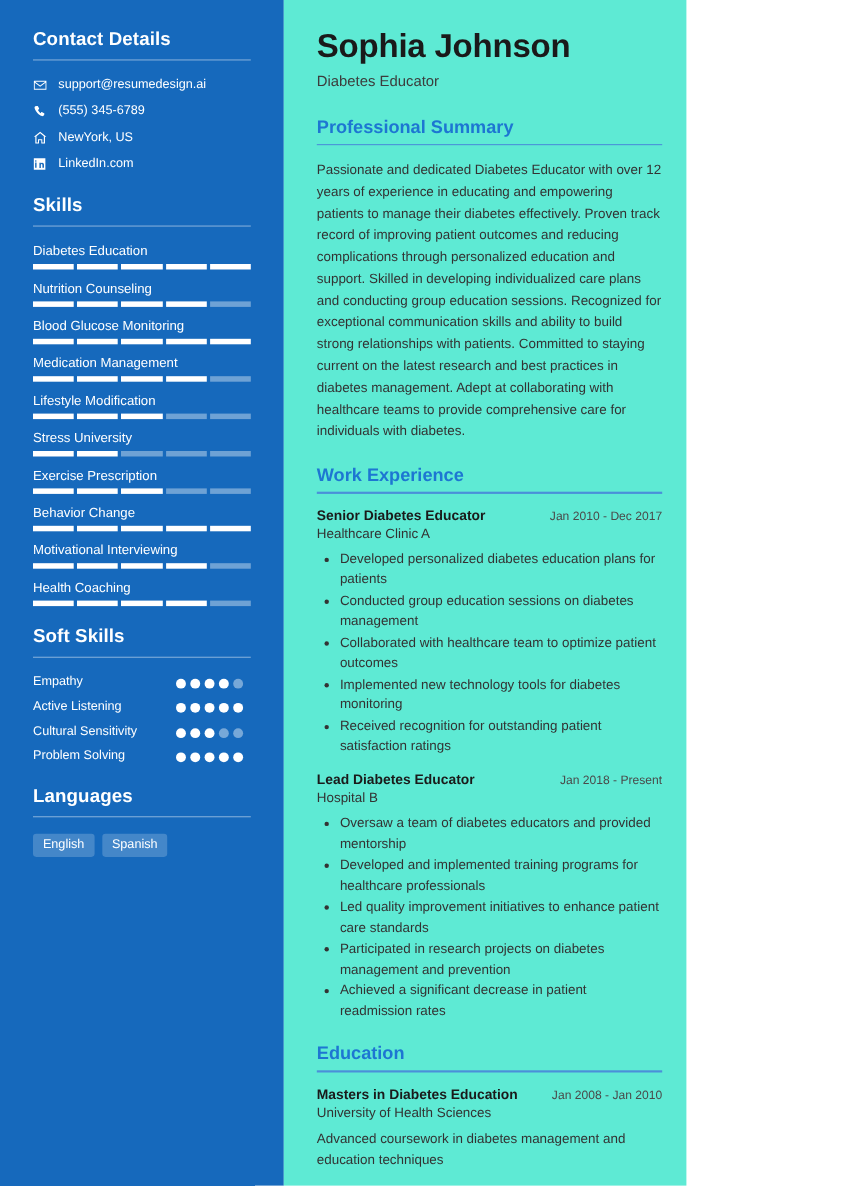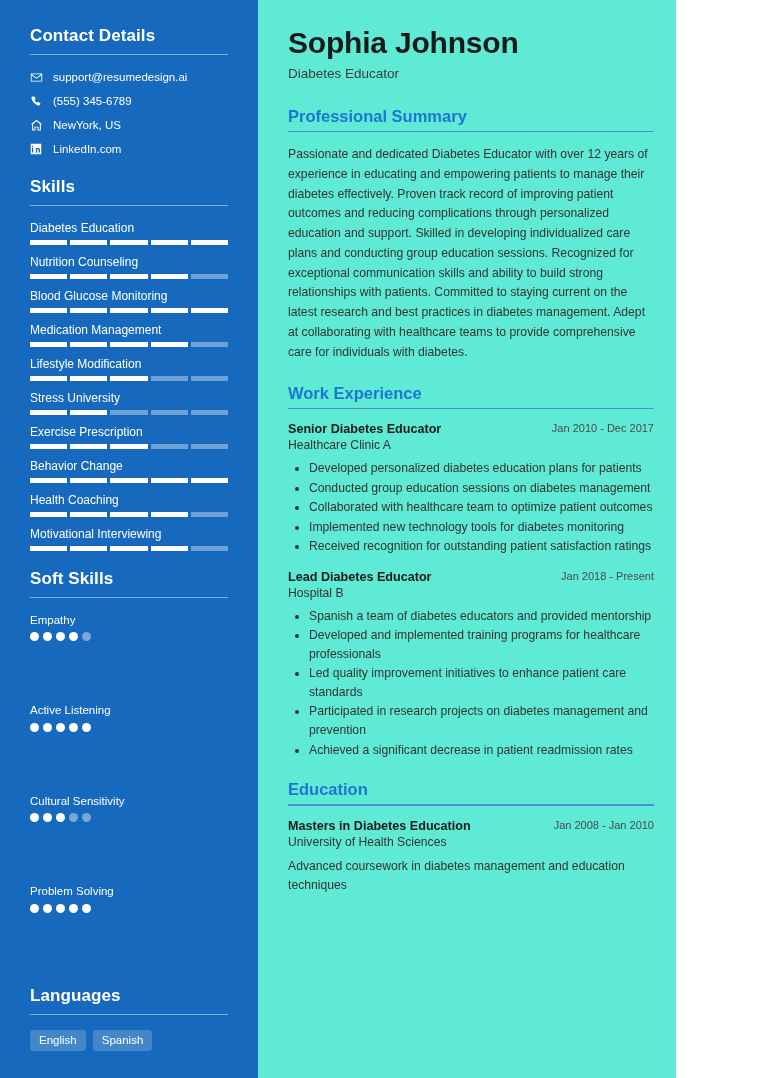--- a/index.html
+++ b/index.html
@@ -7,21 +7,21 @@
   body {
     width: 768px;
     height: 1078px;
     font-family: "Liberation Sans", sans-serif;
     background: #ffffff;
     overflow: hidden;
   }
 
   .page {
     display: flex;
-    width: 676px;
+    width: 624px;
     height: 1078px;
     background: #ffffff;
   }
 
   
   .sidebar {
     width: 258px;
     flex: 0 0 258px;
     background: #1669bc;
     color: #ffffff;
@@ -77,21 +77,20 @@
     height: 5px;
   }
   .seg { flex: 1 1 0; height: 5px; background: rgba(255,255,255,0.38); }
   .seg.on { background: #ffffff; }
 
   
   .soft-item {
     display: flex;
     align-items: flex-start;
     margin-bottom: 7px;
-    flex-direction: column;
   }
   .soft-name {
     font-size: 11.5px;
     color: #ffffff;
     flex: 1 1 auto;
     line-height: 1.35;
     padding-right: 6px;
   }
   .soft-dots {
     flex: 0 0 68px;
@@ -157,21 +156,21 @@
     font-size: 12.2px;
     line-height: 1.62;
     color: #333333;
     text-align: left;
   }
 
   .entry { margin-bottom: 14px; }
   .entry-head {
     display: flex;
     justify-content: space-between;
-    align-items: flex-start;
+    align-items: flex-end;
   }
   .entry-title {
     font-size: 12.6px;
     font-weight: bold;
     color: #1a1a1a;
   }
   .entry-date {
     font-size: 11px;
     color: #4a4a4a;
     white-space: nowrap;
@@ -324,31 +323,31 @@
               <div class="skill-name">Behavior Change</div>
               <div class="skill-bar">
                 <span class="seg on"></span>
                 <span class="seg on"></span>
                 <span class="seg on"></span>
                 <span class="seg on"></span>
                 <span class="seg on"></span>
               </div>
             </div>
             <div class="skill-item">
+              <div class="skill-name">Motivational Interviewing</div>
+              <div class="skill-bar">
+                <span class="seg on"></span>
+                <span class="seg on"></span>
+                <span class="seg on"></span>
+                <span class="seg on"></span>
+                <span class="seg"></span>
+              </div>
+            </div>
+            <div class="skill-item">
               <div class="skill-name">Health Coaching</div>
-              <div class="skill-bar">
-                <span class="seg on"></span>
-                <span class="seg on"></span>
-                <span class="seg on"></span>
-                <span class="seg on"></span>
-                <span class="seg"></span>
-              </div>
-            </div>
-            <div class="skill-item">
-              <div class="skill-name">Motivational Interviewing</div>
               <div class="skill-bar">
                 <span class="seg on"></span>
                 <span class="seg on"></span>
                 <span class="seg on"></span>
                 <span class="seg on"></span>
                 <span class="seg"></span>
               </div>
             </div>
           </div>
       </section>
@@ -441,21 +440,21 @@
               <li>Received recognition for outstanding patient satisfaction ratings</li>
             </ul>
           </div>
           <div class="entry">
             <div class="entry-head">
               <span class="entry-title">Lead Diabetes Educator</span>
               <span class="entry-date">Jan 2018 - Present</span>
             </div>
             <div class="entry-org">Hospital B</div>
             <ul class="entry-bullets">
-              <li>Spanish a team of diabetes educators and provided mentorship</li>
+              <li>Oversaw a team of diabetes educators and provided mentorship</li>
               <li>Developed and implemented training programs for healthcare professionals</li>
               <li>Led quality improvement initiatives to enhance patient care standards</li>
               <li>Participated in research projects on diabetes management and prevention</li>
               <li>Achieved a significant decrease in patient readmission rates</li>
             </ul>
           </div>
         </div>
     </section>
 
     <section class="section">

